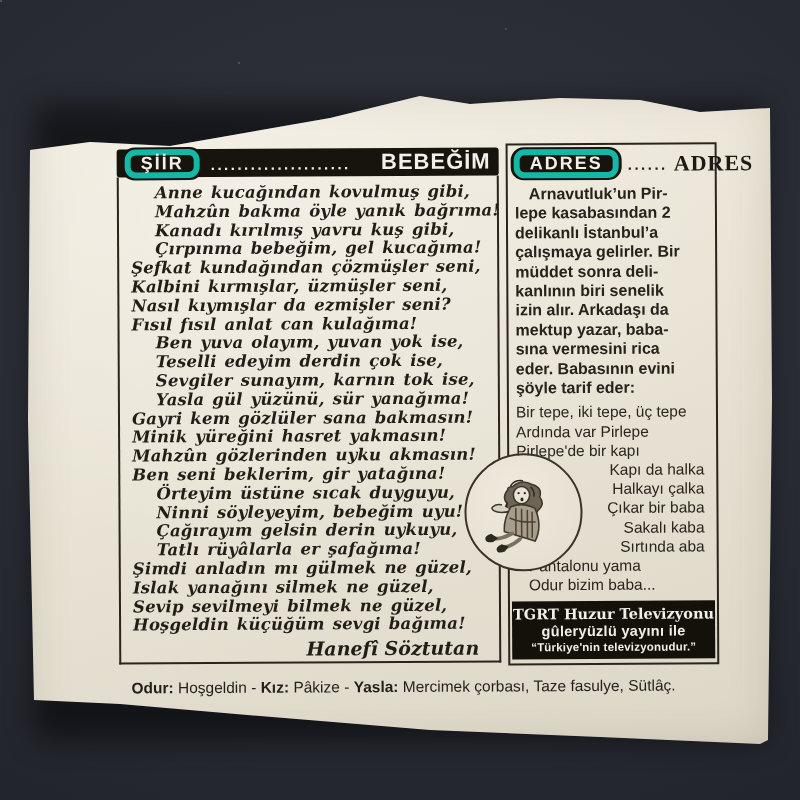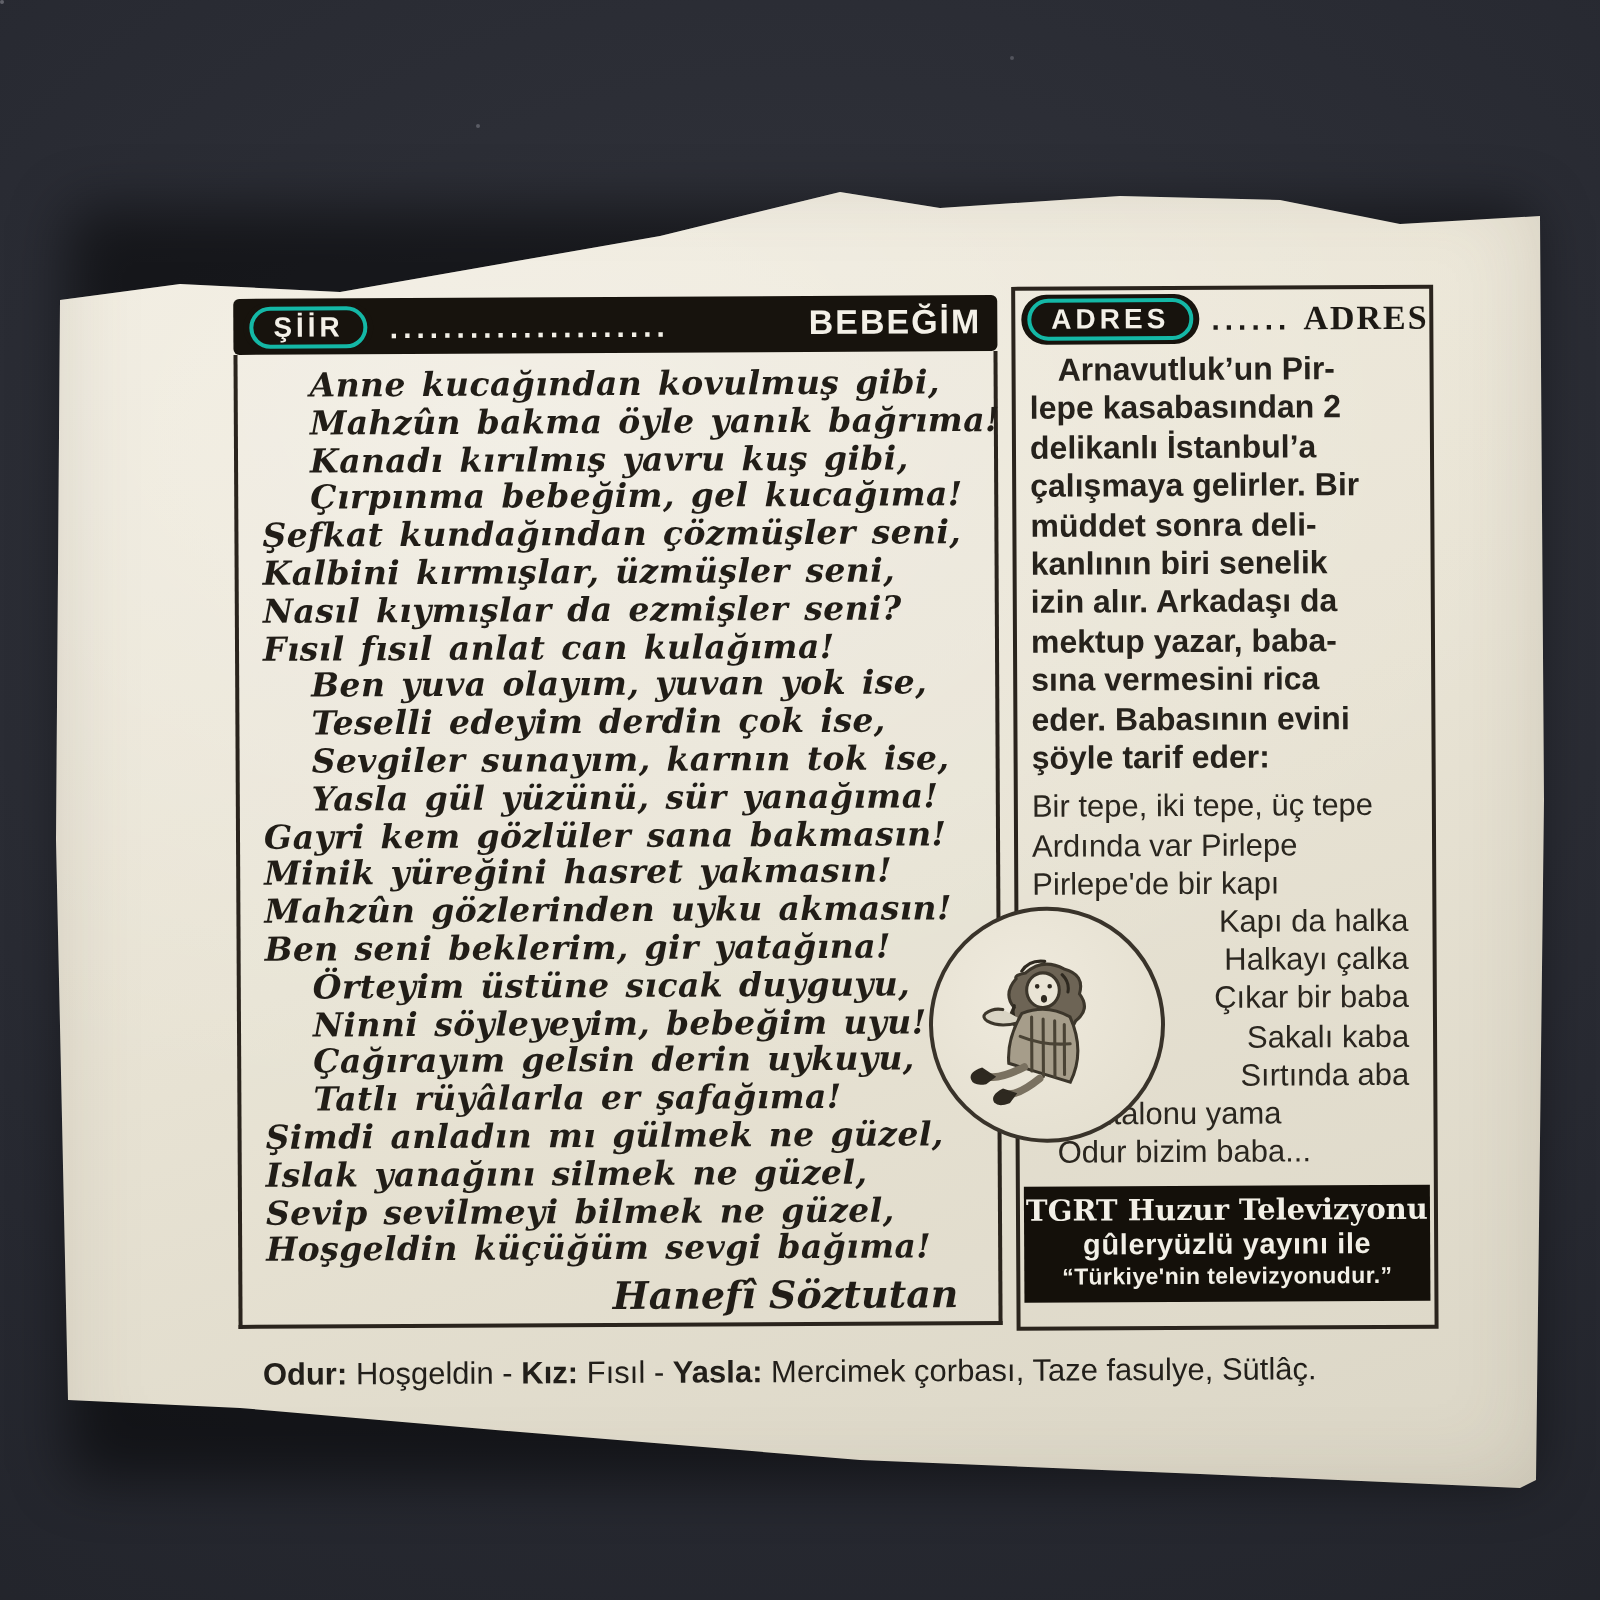--- a/index.html
+++ b/index.html
@@ -26,25 +26,25 @@
       746px 314px, 742px 654px, 734px 658px, 574px 651px, 404px 644px,
       234px 630px, 94px 618px, 8px 614px, 2px 334px);
     box-shadow: inset 0 0 46px rgba(90,80,60,.18);
   }
   .content{position:absolute;inset:0;transform:rotate(-0.3deg);color:#1d1a15;}
 
   
   .header-bar{height:28px;background:#17130d;border-radius:3px;display:flex;
     align-items:center;padding:0 8px 0 5px;gap:8px;}
   .badge{background:#17130d;border-radius:13px;padding:2px 3px;display:inline-block;flex:none;}
-  .badge-in{display:block;border:2px solid #14b8a6;border-radius:11px;padding:0 10px;
-    color:#f3f0e7;font-weight:bold;font-size:14px;letter-spacing:2px;line-height:17px;}
+  .badge-in{display:block;border:6px solid #14b8a6;border-radius:11px;padding:0 10px;
+    color:#f3f0e7;font-weight:bold;font-size:18px;letter-spacing:2px;line-height:17px;}
   .dots{font-weight:bold;font-size:15px;letter-spacing:2.5px;white-space:nowrap;
     overflow:hidden;flex:1;color:#f3f0e7;padding-top:2px;}
-  .bar-title{font-weight:bold;font-size:17px;letter-spacing:1px;color:#f3f0e7;white-space:nowrap;}
+  .bar-title{font-weight:bold;font-size:22px;letter-spacing:1px;color:#f3f0e7;white-space:nowrap;}
 
   
   .left-col{position:absolute;left:92px;top:62px;width:382px;}
   .poem-box{border:2.5px solid #2a241d;border-top:none;height:487px;
     padding:7px 6px 0 12px;box-sizing:border-box;background:rgba(255,255,255,.04);}
   .poem-line{font-family:"DejaVu Serif", serif;font-style:italic;font-weight:bold;
     font-size:16.5px;line-height:18.8px;letter-spacing:.2px;word-spacing:2px;
     color:#211d17;white-space:nowrap;}
   .poem-line.ind{padding-left:24px;}
   .signature{font-family:"DejaVu Serif", serif;font-style:italic;font-weight:bold;
@@ -190,16 +190,16 @@
           <path d="M36 56 q12 5 26 4" stroke="#4a4335"></path>
 
           <path d="M38 72 q-12 6 -18 5" stroke-width="4" stroke="#7a7160"></path>
           <path d="M46 78 q-10 8 -16 8" stroke-width="4" stroke="#7a7160"></path>
           <path d="M16 73 q-6 2 -5 5 q1 3 7 2 l4 -3 z" fill="#2e2920" stroke="#2e2920"></path>
           <path d="M27 84 q-6 3 -4 6 q2 2 7 0 l3 -4 z" fill="#2e2920" stroke="#2e2920"></path>
         </g>
       </svg>
     </div>
 
-    <div class="footer-line"><span class="seg b">Odur: </span><span class="seg">Hoşgeldin - </span><span class="seg b">Kız: </span><span class="seg">Fısıl - </span><span class="seg b">Yasla: </span><span class="seg">Mercimek çorbası, Taze fasulye, Sütlâç.</span></div>
+    <div class="footer-line"><span class="seg b">Odur: </span><span class="seg">Hoşgeldin - </span><span class="seg b">Kız: </span><span class="seg">Pâkize - </span><span class="seg b">Yasla: </span><span class="seg">Mercimek çorbası, Taze fasulye, Sütlâç.</span></div>
 
   </div>
 </div>
 
 </body></html>

